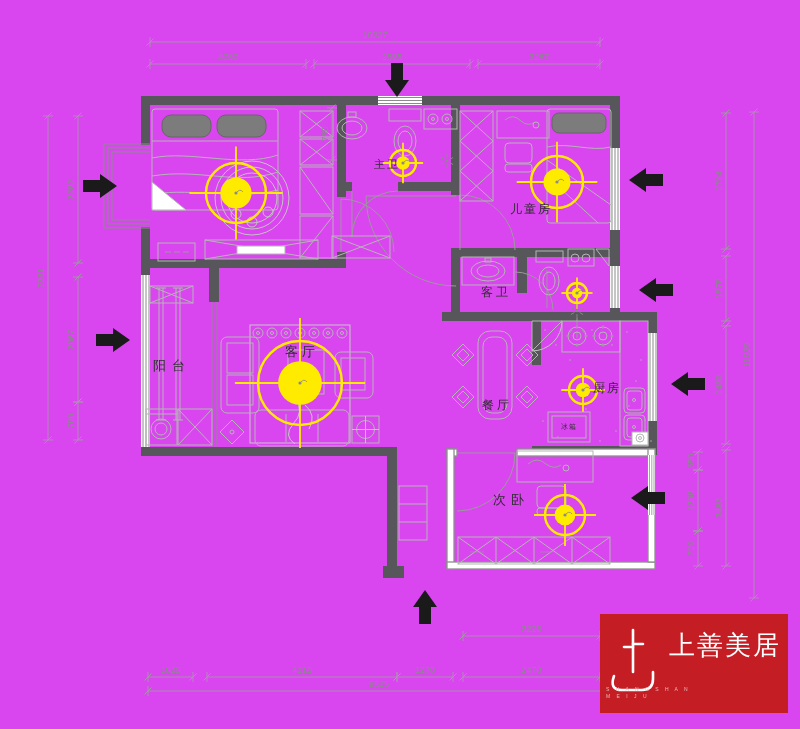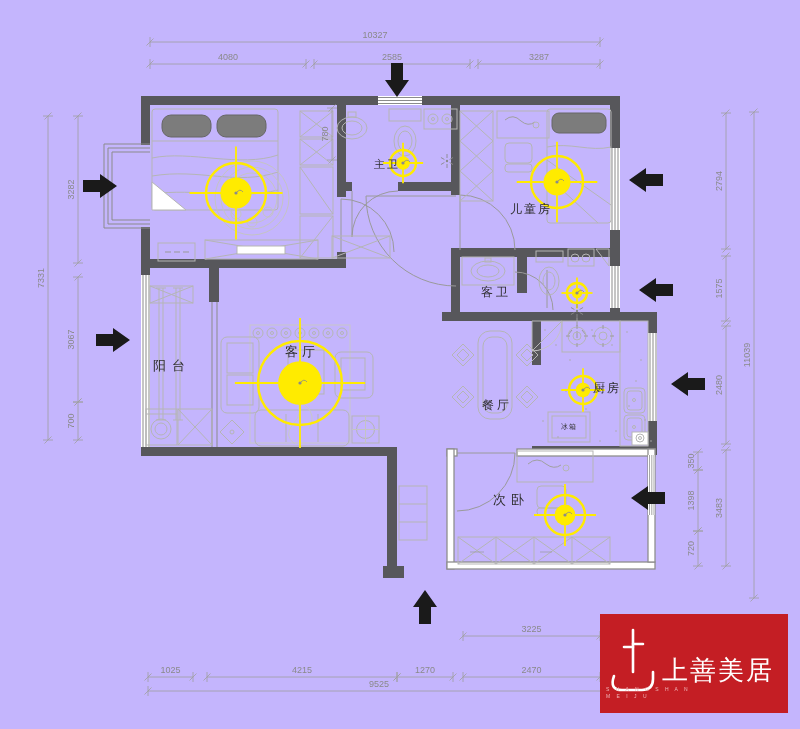--- a/index.html
+++ b/index.html
@@ -1,26 +1,26 @@
 <!DOCTYPE html>
 <html><head>
 <meta charset="utf-8">
 <style>
   html,body{margin:0;padding:0;background:#fff;}
-  .canvas{position:relative;width:800px;height:729px;background:#c4b5fd;overflow:hidden;
+  .canvas{position:relative;width:800px;height:729px;background:#d946ef;overflow:hidden;
           font-family:"Liberation Sans",sans-serif;}
   svg{position:absolute;left:0;top:0;}
   svg text{font-family:"Liberation Sans",sans-serif;}
   .room-label{font-family:"DejaVu Serif",serif;}
   .logo{position:absolute;left:600px;top:614px;width:188px;height:99px;display:flex;
         align-items:flex-start;padding:0;box-sizing:border-box;}
   .logo-left{width:62px;position:relative;height:100%;}
   .logo-sub{position:absolute;left:6px;top:72px;font-size:5px;letter-spacing:2.5px;
             color:#efb3b6;line-height:7px;white-space:nowrap;}
-  .logo-right{flex:1;display:flex;flex-direction:column;justify-content:center;height:100%;}
+  .logo-right{flex:1;display:flex;flex-direction:row;justify-content:center;height:100%;}
   .logo-cn{color:#fff;font-size:26px;letter-spacing:2px;font-family:"DejaVu Sans",sans-serif;
            margin-top:14px;white-space:nowrap;}
   .logo-phone{color:#fff;font-size:17.5px;font-weight:bold;letter-spacing:0.5px;
               font-family:"DejaVu Sans",sans-serif;margin-top:6px;white-space:nowrap;}
 </style>
 </head>
 <body>
 
 <div class="canvas">
 

